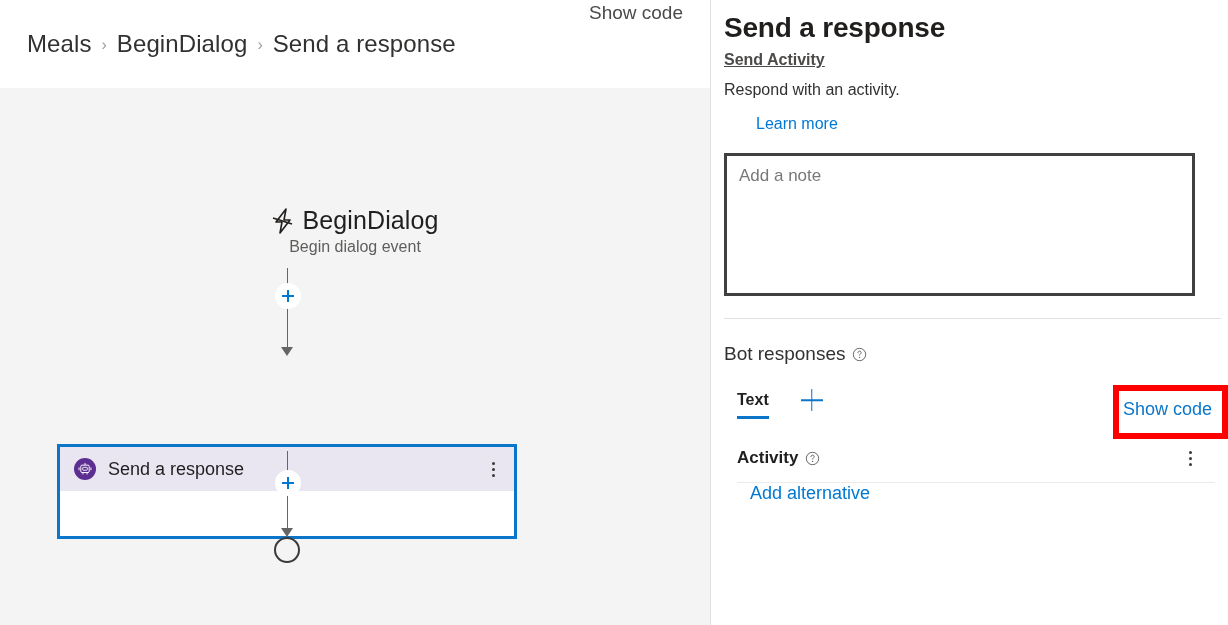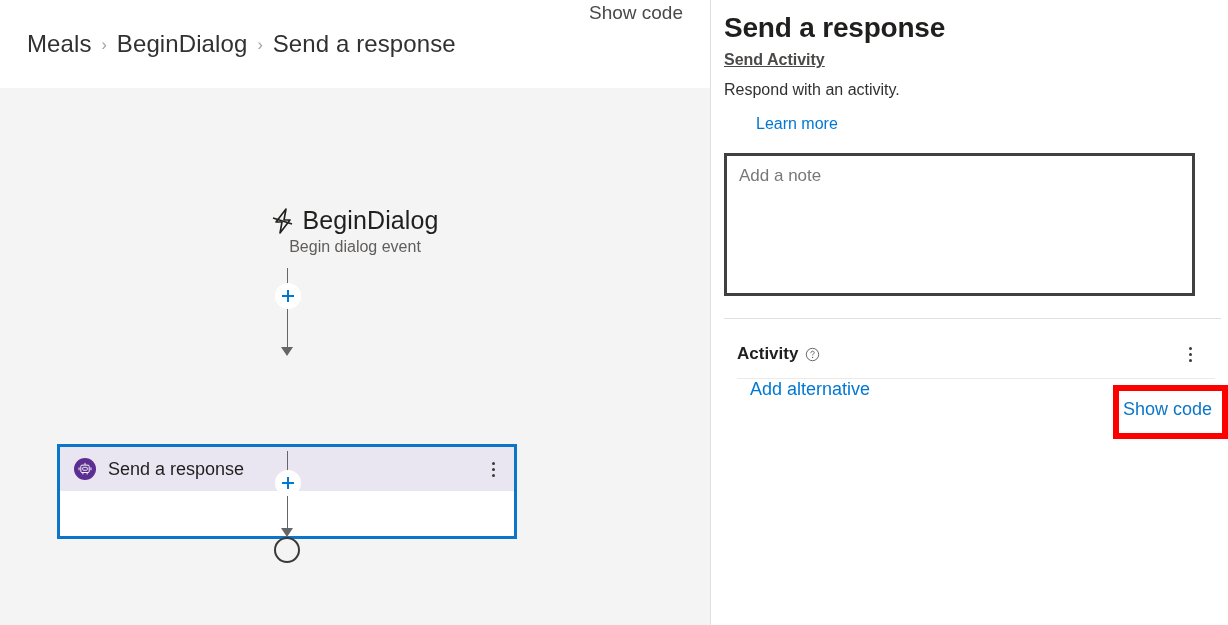--- a/index.html
+++ b/index.html
@@ -455,21 +455,38 @@
   <div class="right-pane">
     <div class="panel-title">Send a response</div>
     <div class="panel-subtitle">Send Activity</div>
     <div class="panel-desc">Respond with an activity.</div>
     <a class="link learn-more">Learn more</a>
 
     <textarea class="note-box" placeholder="Add a note" style=""></textarea>
 
     <div class="divider"></div>
 
-
+    <div class="section-row">
+      <span class="section-label">
+        <span>Bot responses</span>
+        <span class="help-icon">
+          <svg width="15" height="15" viewBox="0 0 16 16" xmlns="http://www.w3.org/2000/svg">
+            <circle cx="8" cy="8" r="6.6" stroke="#605e5c" stroke-width="1" fill="none"></circle>
+            <path d="M6.3 6.1c0-1 .8-1.7 1.8-1.7s1.7.7 1.7 1.6c0 1.3-1.6 1.3-1.6 2.6" stroke="#605e5c" stroke-width="1" fill="none" stroke-linecap="round"></path>
+            <circle cx="8.1" cy="11.1" r="0.7" fill="#605e5c"></circle>
+          </svg>
+        </span>
+      </span>
+      <span class="spacer"></span>
+    </div>
+
+    <div class="tabs-row">
+      <span class="tab active">Text</span>
+      <span class="add-tab-btn"></span>
+    </div>
 
     <div class="responses-row">
       <span class="section-label bold">
         <span>Activity</span>
         <span class="help-icon">
           <svg width="15" height="15" viewBox="0 0 16 16" xmlns="http://www.w3.org/2000/svg">
             <circle cx="8" cy="8" r="6.6" stroke="#605e5c" stroke-width="1" fill="none"></circle>
             <path d="M6.3 6.1c0-1 .8-1.7 1.8-1.7s1.7.7 1.7 1.6c0 1.3-1.6 1.3-1.6 2.6" stroke="#605e5c" stroke-width="1" fill="none" stroke-linecap="round"></path>
             <circle cx="8.1" cy="11.1" r="0.7" fill="#605e5c"></circle>
           </svg>

